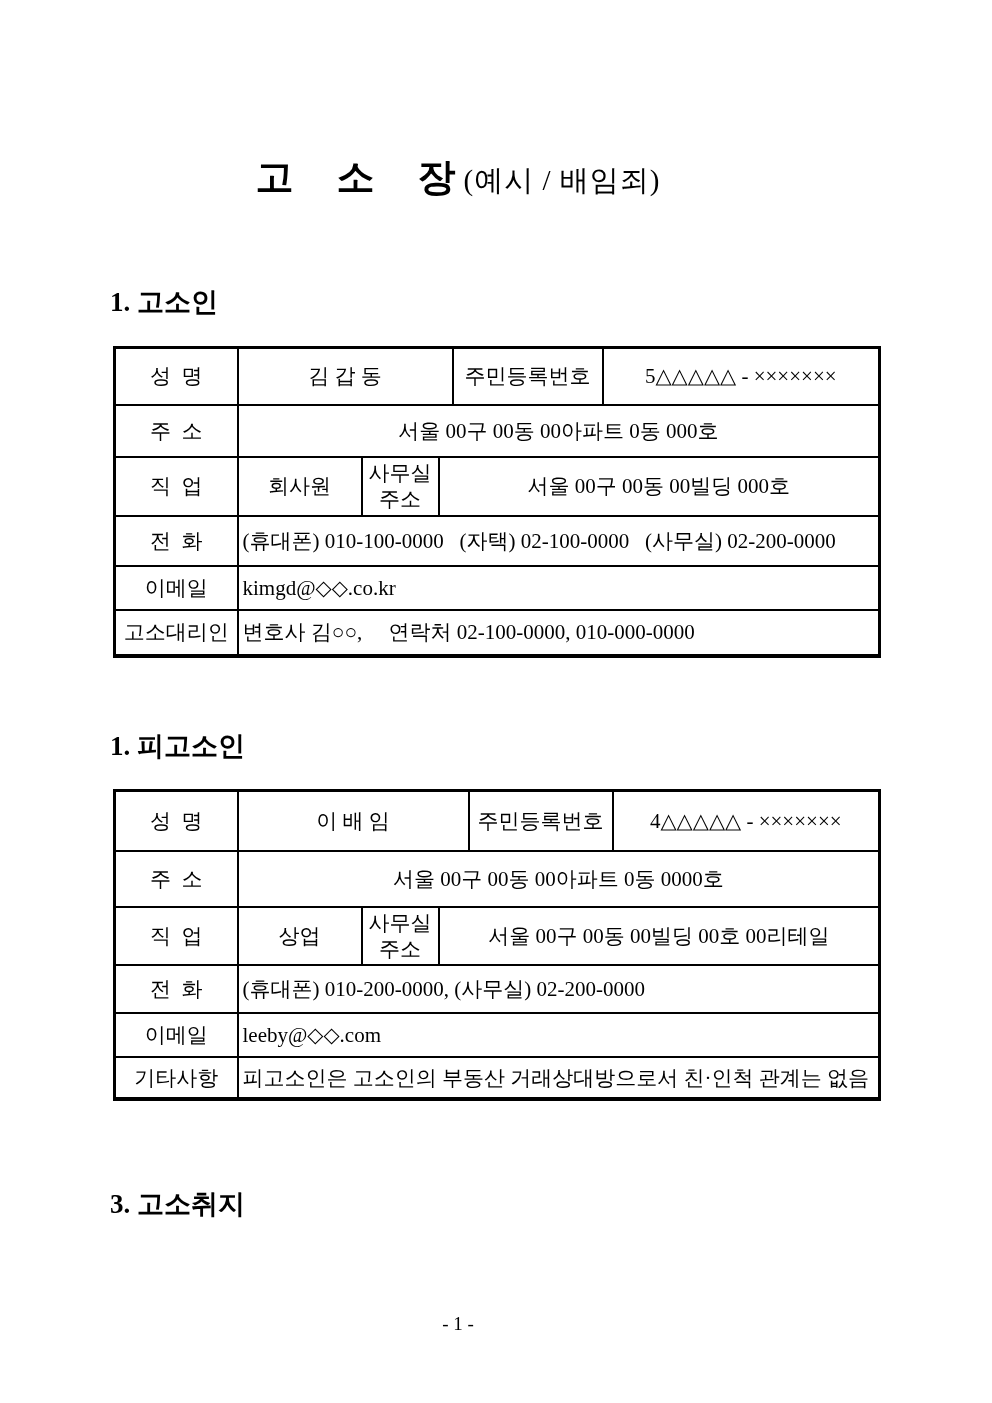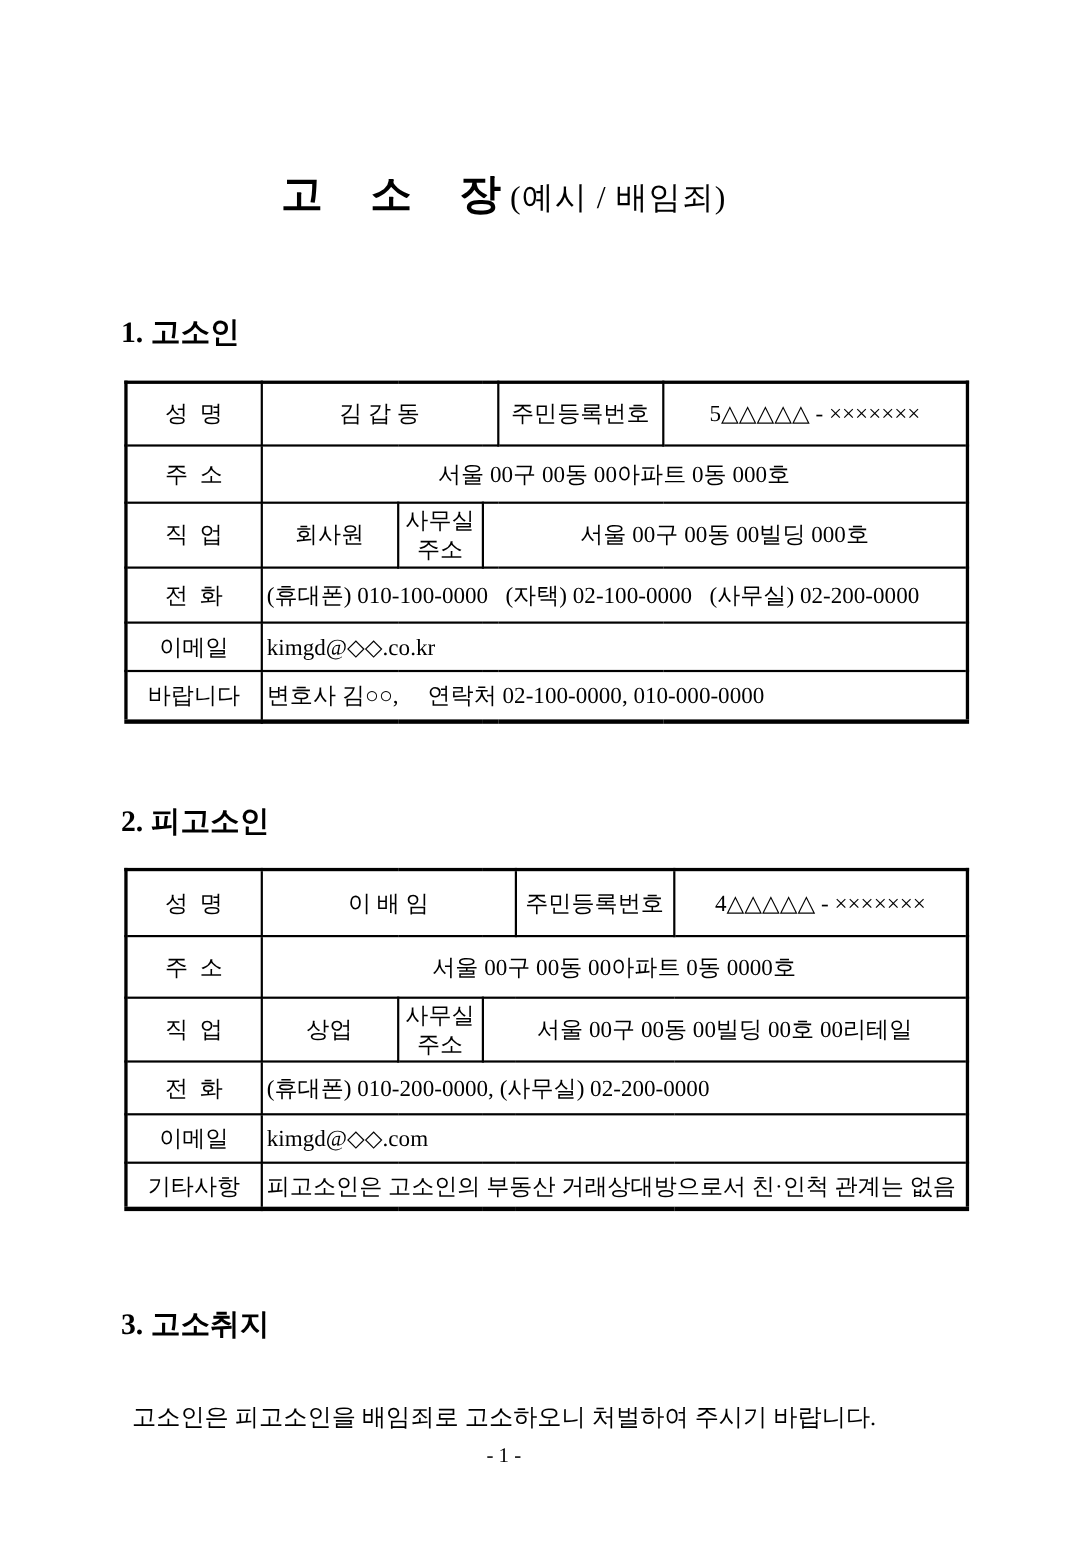--- a/index.html
+++ b/index.html
@@ -120,27 +120,27 @@
     </tr>
     <tr style="height:50px">
       <td class="ctr">전  화</td>
       <td class="lft" colspan="5">(휴대폰) 010-100-0000   (자택) 02-100-0000   (사무실) 02-200-0000</td>
     </tr>
     <tr style="height:44px">
       <td class="ctr">이메일</td>
       <td class="lft" colspan="5">kimgd@◇◇.co.kr</td>
     </tr>
     <tr style="height:46px">
-      <td class="ctr">바랍니다</td>
+      <td class="ctr">고소대리인</td>
       <td class="lft" colspan="5">변호사 김○○,     연락처 02-100-0000, 010-000-0000</td>
     </tr>
   </tbody>
     </table>
 
-  <h2 class="section-heading sh2">2. 피고소인</h2>
+  <h2 class="section-heading sh2">1. 피고소인</h2>
 
   <table class="doc-table">
     <colgroup>
       <col style="width:123px">
         <col style="width:124px">
         <col style="width:77px">
       <col style="width:30px">
         <col style="width:144px">
         <col style="width:267px">
     </colgroup>
@@ -161,28 +161,27 @@
       <td class="office-lbl">사무실
 주소</td>
       <td class="ctr" colspan="3">서울 00구 00동 00빌딩 00호 00리테일</td>
     </tr>
     <tr style="height:48px">
       <td class="ctr">전  화</td>
       <td class="lft" colspan="5">(휴대폰) 010-200-0000, (사무실) 02-200-0000</td>
     </tr>
     <tr style="height:44px">
       <td class="ctr">이메일</td>
-      <td class="lft" colspan="5">kimgd@◇◇.com</td>
+      <td class="lft" colspan="5">leeby@◇◇.com</td>
     </tr>
     <tr style="height:42px">
       <td class="ctr">기타사항</td>
       <td class="lft" colspan="5">피고소인은 고소인의 부동산 거래상대방으로서 친·인척 관계는 없음</td>
     </tr>
   </tbody>
     </table>
 
   <h2 class="section-heading sh3">3. 고소취지</h2>
 
-  <p class="body-text">고소인은 피고소인을 배임죄로 고소하오니 처벌하여 주시기 바랍니다.</p>
 
   <div class="page-footer">- 1 -</div>
 
 </div>
 
 </body></html>

